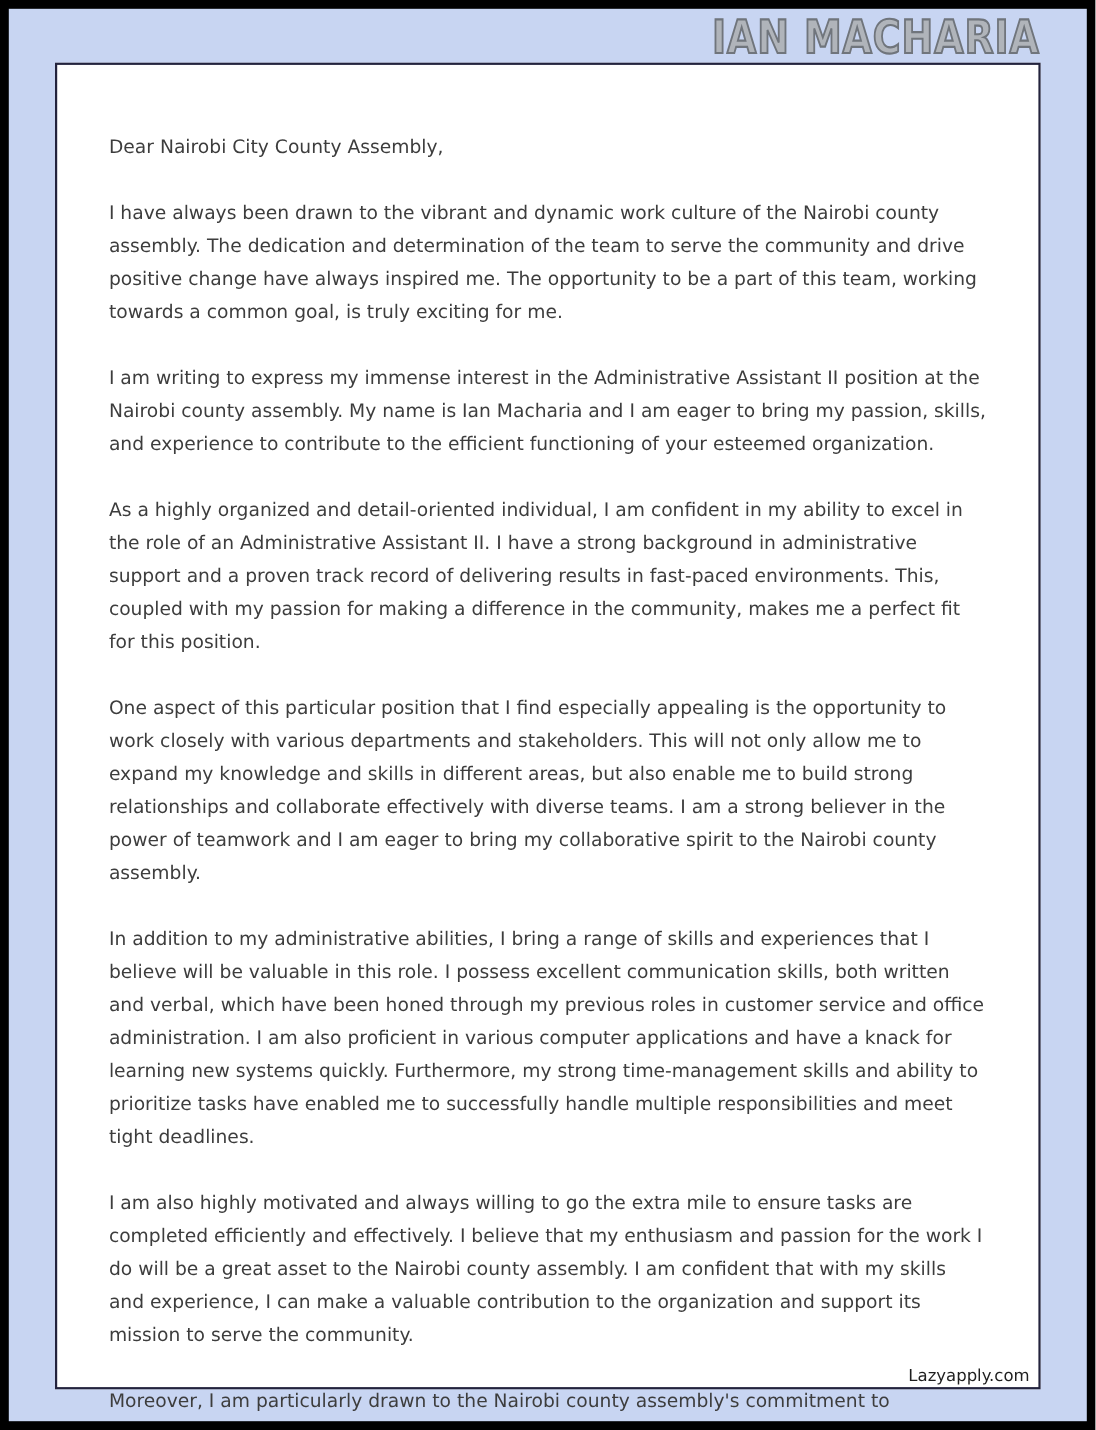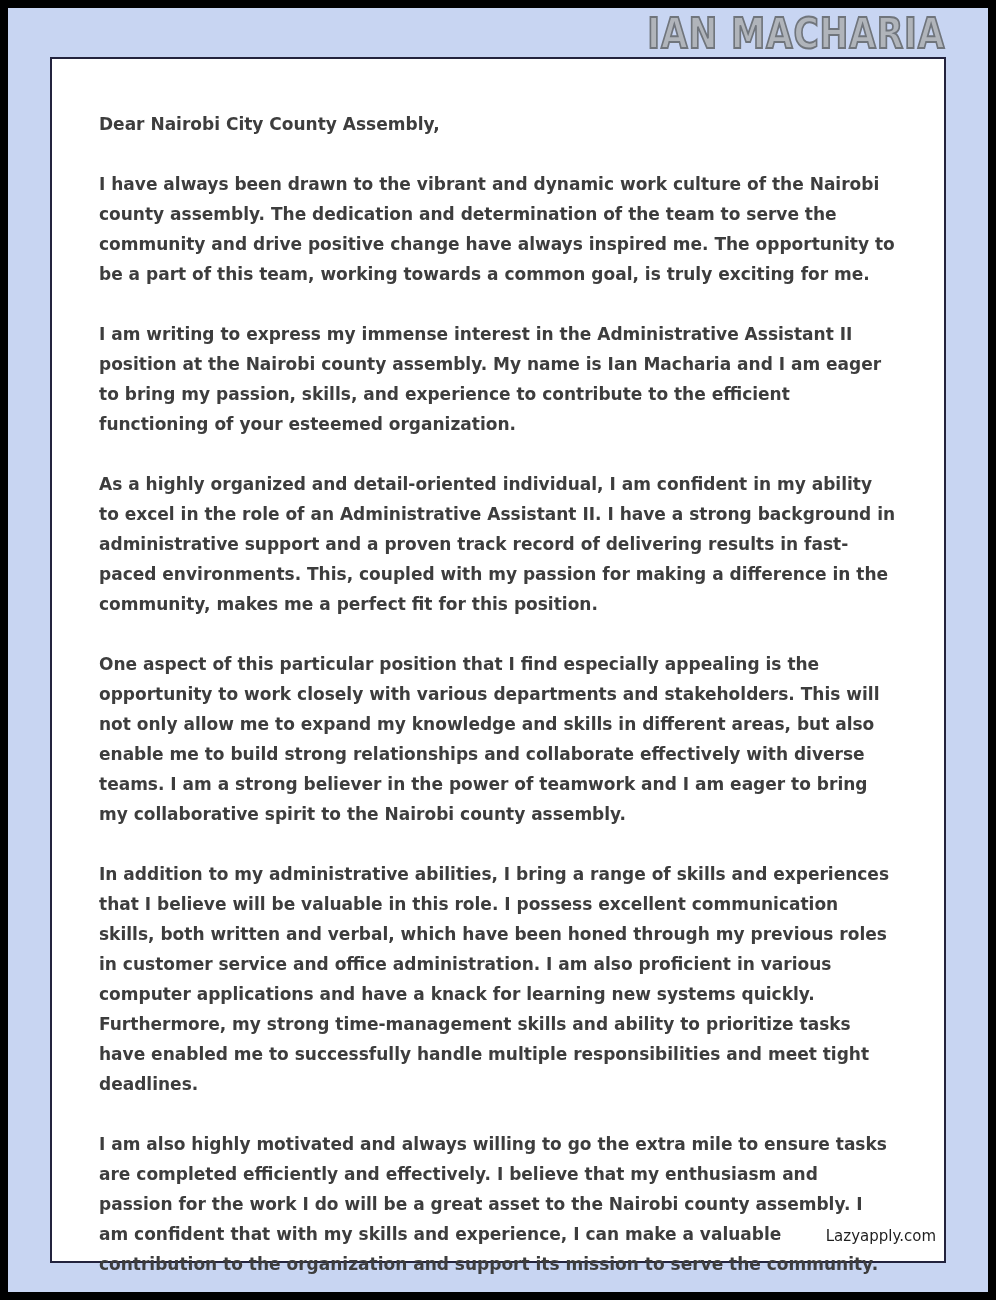--- a/index.html
+++ b/index.html
@@ -49,28 +49,27 @@
   }
 
   .content {
     padding: 42px 47px 0 47px;
     color: var(--text, #3d3d3d);
     font-size: 17px;
     line-height: 30px;
   }
 
   .para {
-    margin: 8px 0 30px 0;
-    font-weight: bold;
+    margin: 18px 0 30px 0;
   }
 
   .watermark {
     position: absolute;
     right: 8px;
-    bottom: 16px;
+    bottom: 2px;
     font-size: 15px;
     line-height: 18px;
     color: var(--watermark, #1f1f1f);
     background: var(--paper, #ffffff);
     padding-left: 6px;
   }
 </style>
 </head>
 <body>
 
@@ -81,19 +80,20 @@
 
     <div class="paper">
       <div class="content">
         <p class="para">Dear Nairobi City County Assembly,</p>
         <p class="para">I have always been drawn to the vibrant and dynamic work culture of the Nairobi county assembly. The dedication and determination of the team to serve the community and drive positive change have always inspired me. The opportunity to be a part of this team, working towards a common goal, is truly exciting for me.</p>
         <p class="para">I am writing to express my immense interest in the Administrative Assistant II position at the Nairobi county assembly. My name is Ian Macharia and I am eager to bring my passion, skills, and experience to contribute to the efficient functioning of your esteemed organization.</p>
         <p class="para">As a highly organized and detail-oriented individual, I am confident in my ability to excel in the role of an Administrative Assistant II. I have a strong background in administrative support and a proven track record of delivering results in fast-paced environments. This, coupled with my passion for making a difference in the community, makes me a perfect fit for this position.</p>
         <p class="para">One aspect of this particular position that I find especially appealing is the opportunity to work closely with various departments and stakeholders. This will not only allow me to expand my knowledge and skills in different areas, but also enable me to build strong relationships and collaborate effectively with diverse teams. I am a strong believer in the power of teamwork and I am eager to bring my collaborative spirit to the Nairobi county assembly.</p>
         <p class="para">In addition to my administrative abilities, I bring a range of skills and experiences that I believe will be valuable in this role. I possess excellent communication skills, both written and verbal, which have been honed through my previous roles in customer service and office administration. I am also proficient in various computer applications and have a knack for learning new systems quickly. Furthermore, my strong time-management skills and ability to prioritize tasks have enabled me to successfully handle multiple responsibilities and meet tight deadlines.</p>
         <p class="para">I am also highly motivated and always willing to go the extra mile to ensure tasks are completed efficiently and effectively. I believe that my enthusiasm and passion for the work I do will be a great asset to the Nairobi county assembly. I am confident that with my skills and experience, I can make a valuable contribution to the organization and support its mission to serve the community.</p>
+        <p class="para">Moreover, I am particularly drawn to the Nairobi county assembly's commitment to</p>
       </div>
 
       <div class="watermark">Lazyapply.com</div>
     </div>
 
   </div>
 </div>
 
 </body></html>

